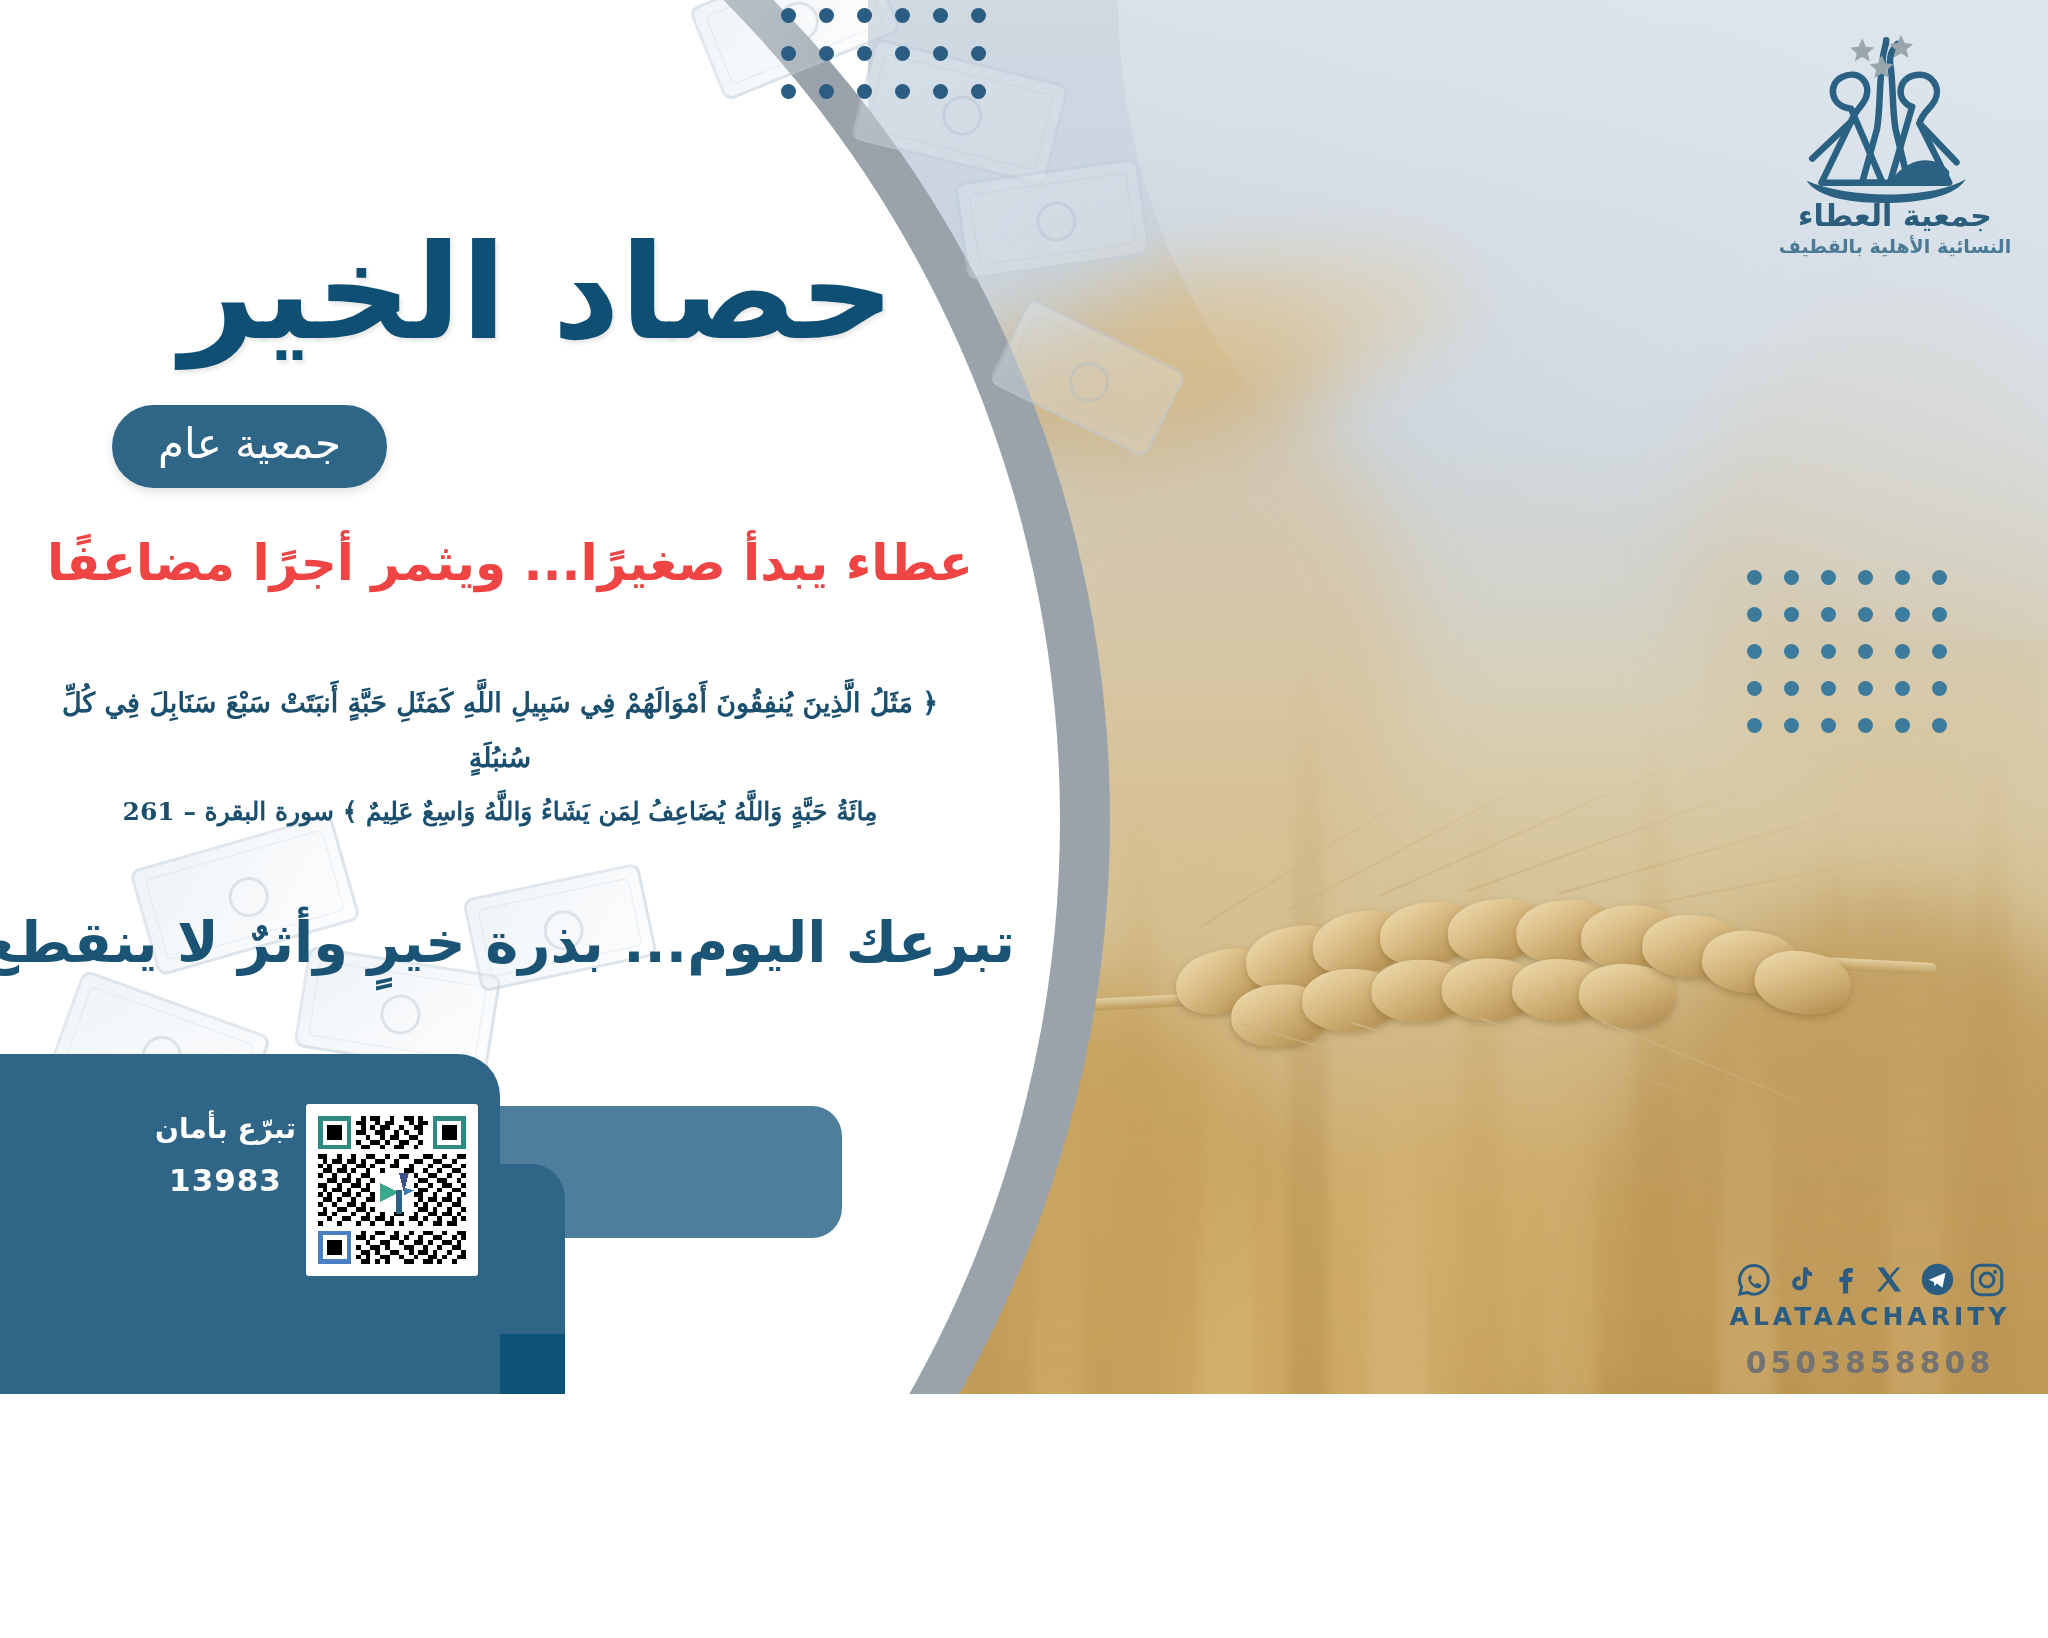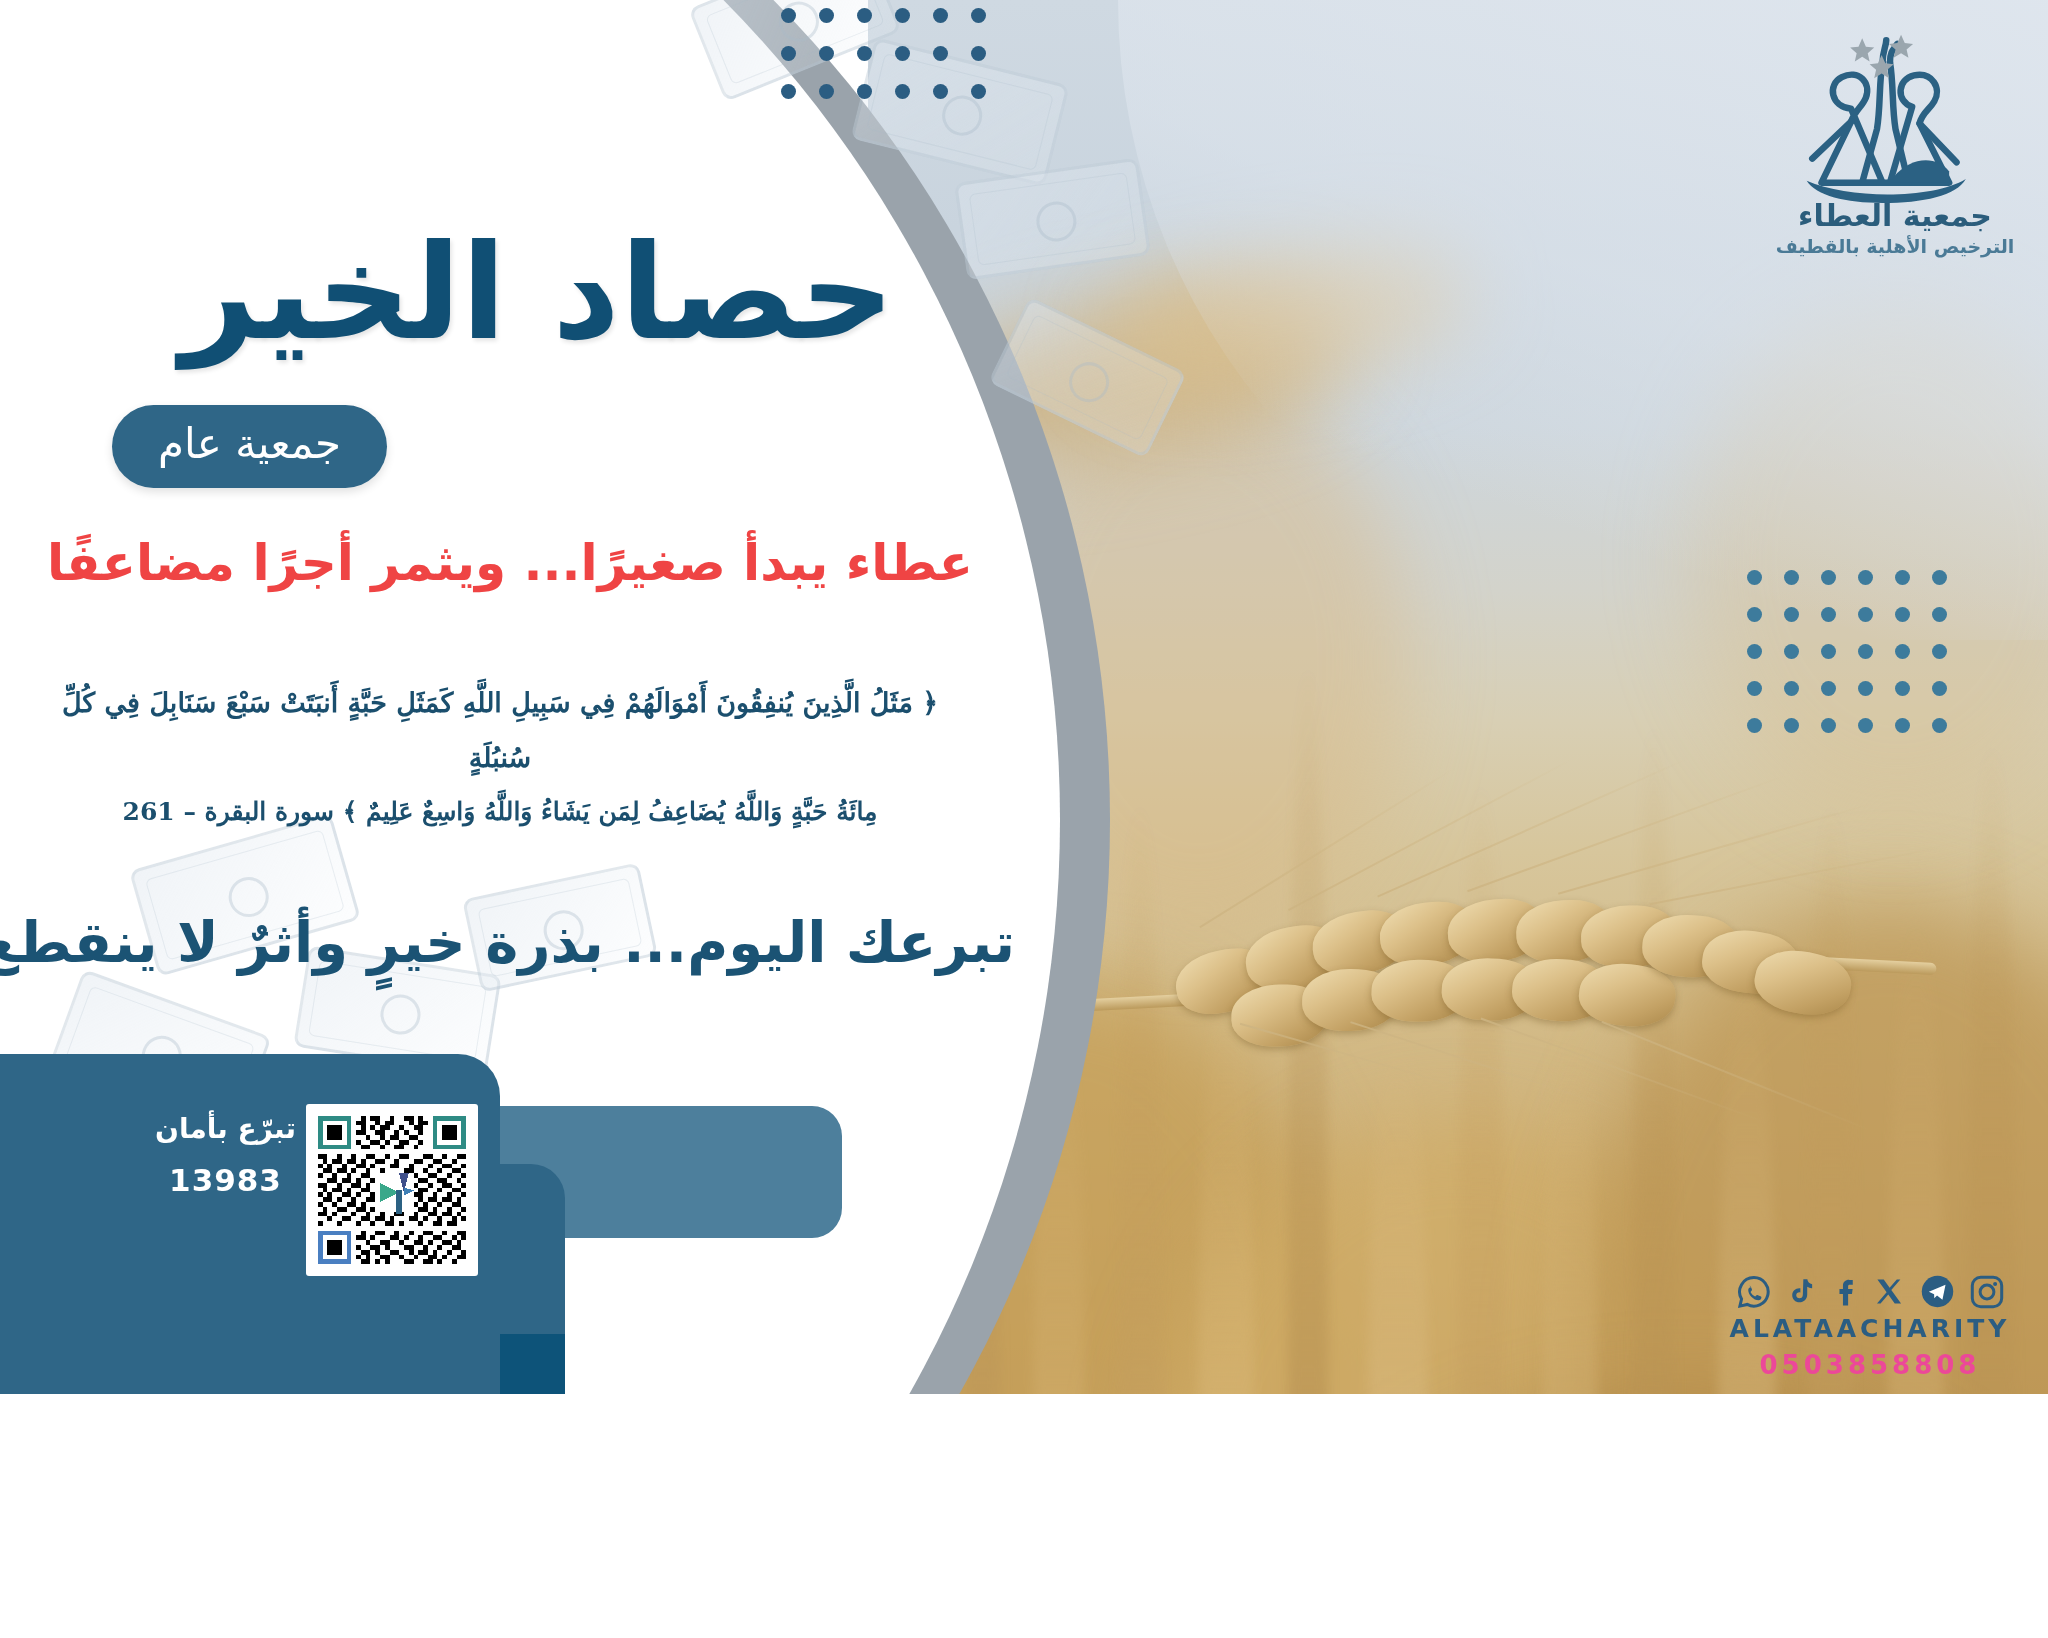--- a/index.html
+++ b/index.html
@@ -328,26 +328,26 @@
   }
   .social-icons svg { display: block; }
   .handle {
     font-size: 25px;
     font-weight: 700;
     letter-spacing: 4px;
     color: #2b5d82;
     direction: ltr;
   }
   .phone {
-    font-size: 26px;
+    font-size: 30px;
     font-weight: 600;
     letter-spacing: 4px;
-    color: #ec4899;
+    color: #737373;
     direction: ltr;
-    margin-top: 7px;
+    margin-top: 14px;
   }
 </style>
 </head>
 <body>
 
 <div class="poster">
 
   <div class="photo-panel">
     <div class="photo-sky"></div>
 
@@ -518,21 +518,21 @@
       <path d="M14 176 C60 196 150 196 186 174 C176 192 140 200 96 200 C56 200 24 192 14 176 Z" fill="#2b6183"></path>
       <path d="M108 172 C126 150 154 148 168 166 L168 178 L104 178 Z" fill="#2b6183"></path>
 
       <g fill="#9aa6ae">
         <path d="M74 22 l4 9 9 1 -7 6 2 9 -8 -5 -8 5 2 -9 -7 -6 9 -1 z"></path>
         <path d="M116 18 l4 9 9 1 -7 6 2 9 -8 -5 -8 5 2 -9 -7 -6 9 -1 z"></path>
         <path d="M95 40 l4 9 9 1 -7 6 2 9 -8 -5 -8 5 2 -9 -7 -6 9 -1 z"></path>
       </g>
     </svg>
     <div class="logo-name">جمعية العطاء</div>
-    <div class="logo-sub">الترخيص الأهلية بالقطيف</div>
+    <div class="logo-sub">النسائية الأهلية بالقطيف</div>
   </div>
 
   <div class="qr-tab"></div>
   <div class="qr-tab-dark"></div>
 
   <div class="qr-panel">
     <div class="qr-box">
       <svg class="qr-canvas" viewBox="0 0 33 33" shape-rendering="crispEdges">
         <rect width="33" height="33" fill="#fff"></rect>
         <g fill="#000">

